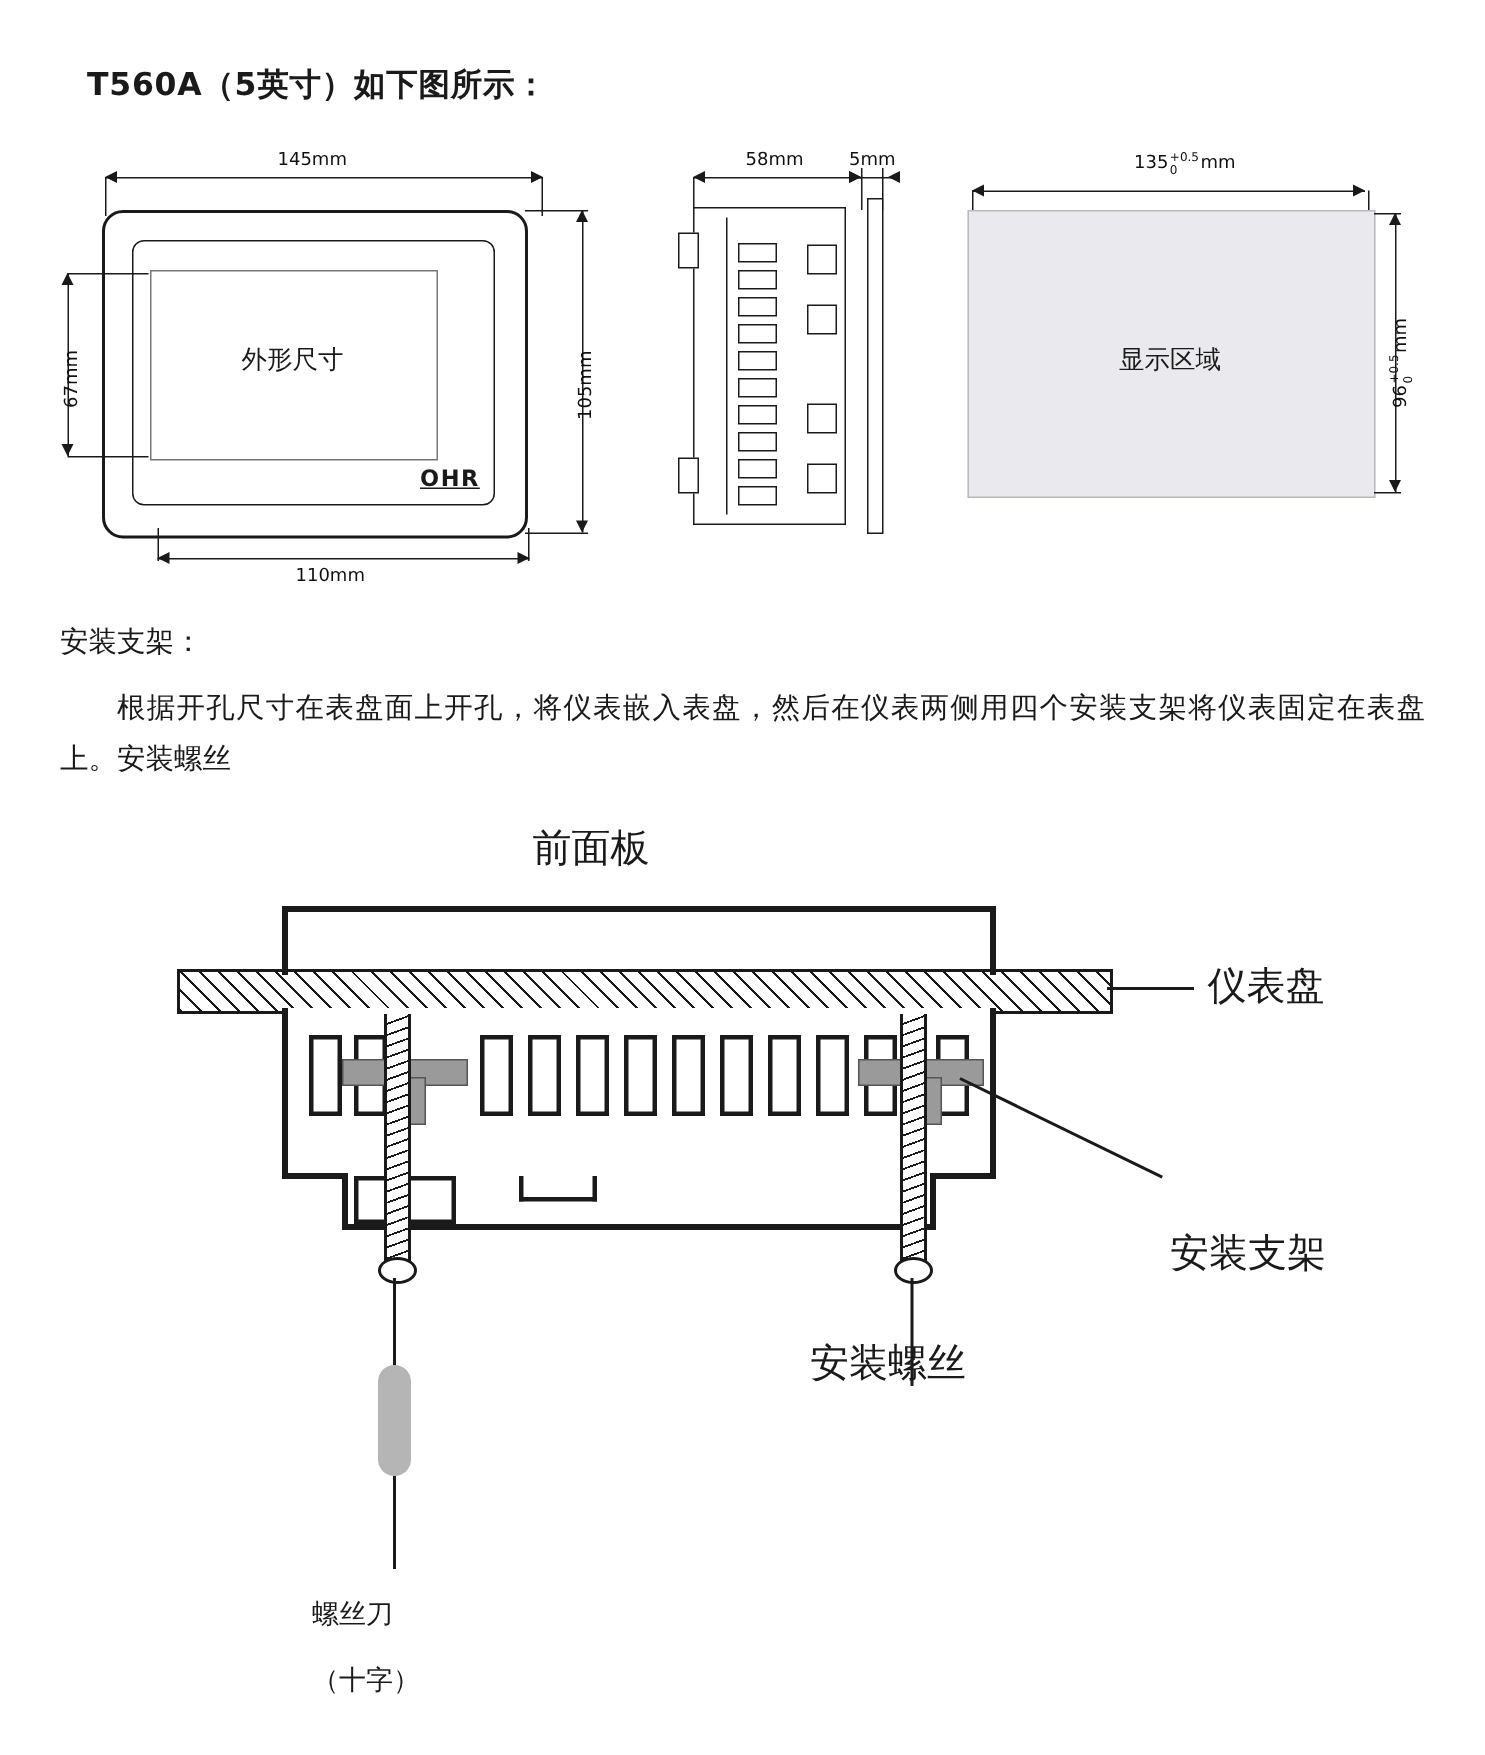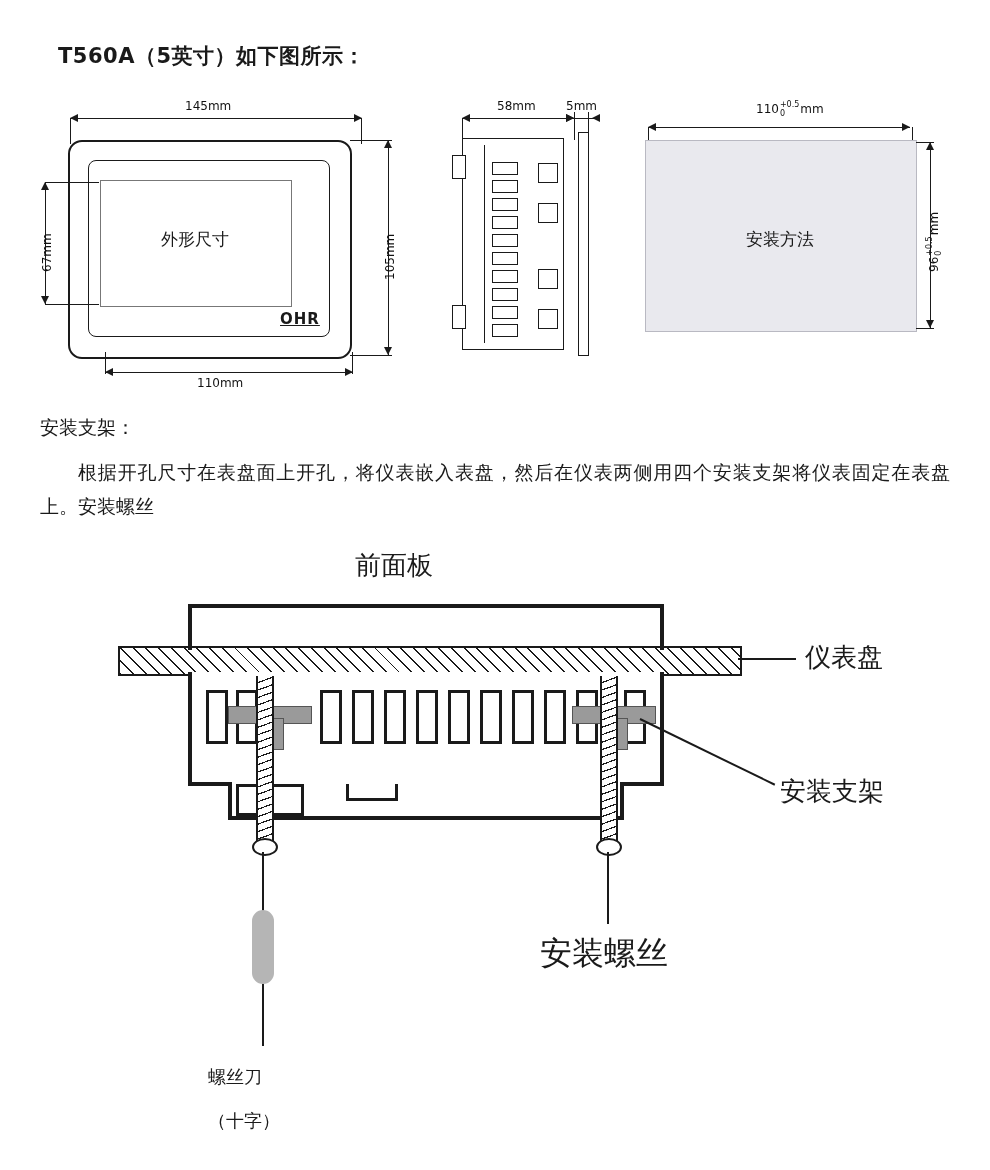--- a/index.html
+++ b/index.html
@@ -69,22 +69,22 @@
   #cutoutLabel{left:645px;top:228px;width:270px;text-align:center;font-size:17px;font-family:"DejaVu Sans","Liberation Sans",sans-serif;}
 
   
   #installTitle{left:40px;top:415px;font-size:19px;font-family:"DejaVu Sans","Liberation Sans",sans-serif;}
   #installBody{left:40px;top:455px;width:910px;font-size:19px;line-height:34px;text-indent:38px;
     font-family:"DejaVu Sans","Liberation Sans",sans-serif;text-align:justify;}
 
   
   #frontPanelLabel{left:355px;top:548px;font-size:26px;font-family:"DejaVu Serif","Liberation Serif",serif;}
   #panelLabel{left:805px;top:640px;font-size:26px;font-family:"DejaVu Serif","Liberation Serif",serif;}
-  #bracketLabel{left:780px;top:774px;font-size:26px;font-family:"DejaVu Serif","Liberation Serif",serif;}
-  #screwLabel{left:540px;top:932px;font-size:32px;font-family:"DejaVu Serif","Liberation Serif",serif;}
+  #bracketLabel{left:780px;top:818px;font-size:26px;font-family:"DejaVu Serif","Liberation Serif",serif;}
+  #screwLabel{left:540px;top:891px;font-size:26px;font-family:"DejaVu Serif","Liberation Serif",serif;}
   #driverLabel{left:208px;top:1055px;font-size:18px;line-height:44px;font-family:"DejaVu Serif","Liberation Serif",serif;}
 
   
   .hatch{
     background-image:repeating-linear-gradient(45deg,#1a1a1a 0 1.4px,transparent 1.4px 9px);
     border:2px solid #1a1a1a;
   }
   .screwShaft{
     position:absolute;width:14px;background:#fff;border-left:2px solid #1a1a1a;border-right:2px solid #1a1a1a;
     background-image:repeating-linear-gradient(-20deg,#1a1a1a 0 1.2px,transparent 1.2px 7px);
@@ -174,25 +174,25 @@
 </div>
 
 <div>
 
   <div class="lineH abs" style="left:648px;top:127px;width:262px;"></div>
   <div class="arrowL" style="left:648px;top:123px;"></div>
   <div class="arrowR" style="left:902px;top:123px;"></div>
   <div class="lineV abs" style="left:648px;top:127px;height:16px;"></div>
   <div class="lineV abs" style="left:912px;top:127px;height:16px;"></div>
   <div class="dimtxt" style="left:756px;top:100px;">
-    <span>110</span><span style="display:inline-block;vertical-align:middle;font-size:8px;line-height:9px;margin:0 1px;text-align:left;"><span style="display:block">+0.5</span><span style="display:block">0</span></span><span>mm</span>
+    <span>135</span><span style="display:inline-block;vertical-align:middle;font-size:8px;line-height:9px;margin:0 1px;text-align:left;"><span style="display:block">+0.5</span><span style="display:block">0</span></span><span>mm</span>
   </div>
 
   <div class="abs" id="cutout"></div>
-  <div class="abs" id="cutoutLabel">安装方法</div>
+  <div class="abs" id="cutoutLabel">显示区域</div>
 
   <div class="lineV abs" style="left:930px;top:142px;height:186px;"></div>
   <div class="arrowU" style="left:926px;top:142px;"></div>
   <div class="arrowD" style="left:926px;top:320px;"></div>
   <div class="lineH abs" style="left:916px;top:142px;width:18px;"></div>
   <div class="lineH abs" style="left:916px;top:328px;width:18px;"></div>
   <div class="dimtxt vert" style="left:925px;top:272px;">
     <span>96</span><span style="display:inline-block;vertical-align:middle;font-size:8px;line-height:9px;margin:0 1px;text-align:left;"><span style="display:block">+0.5</span><span style="display:block">0</span></span><span>mm</span>
   </div>
 </div>

